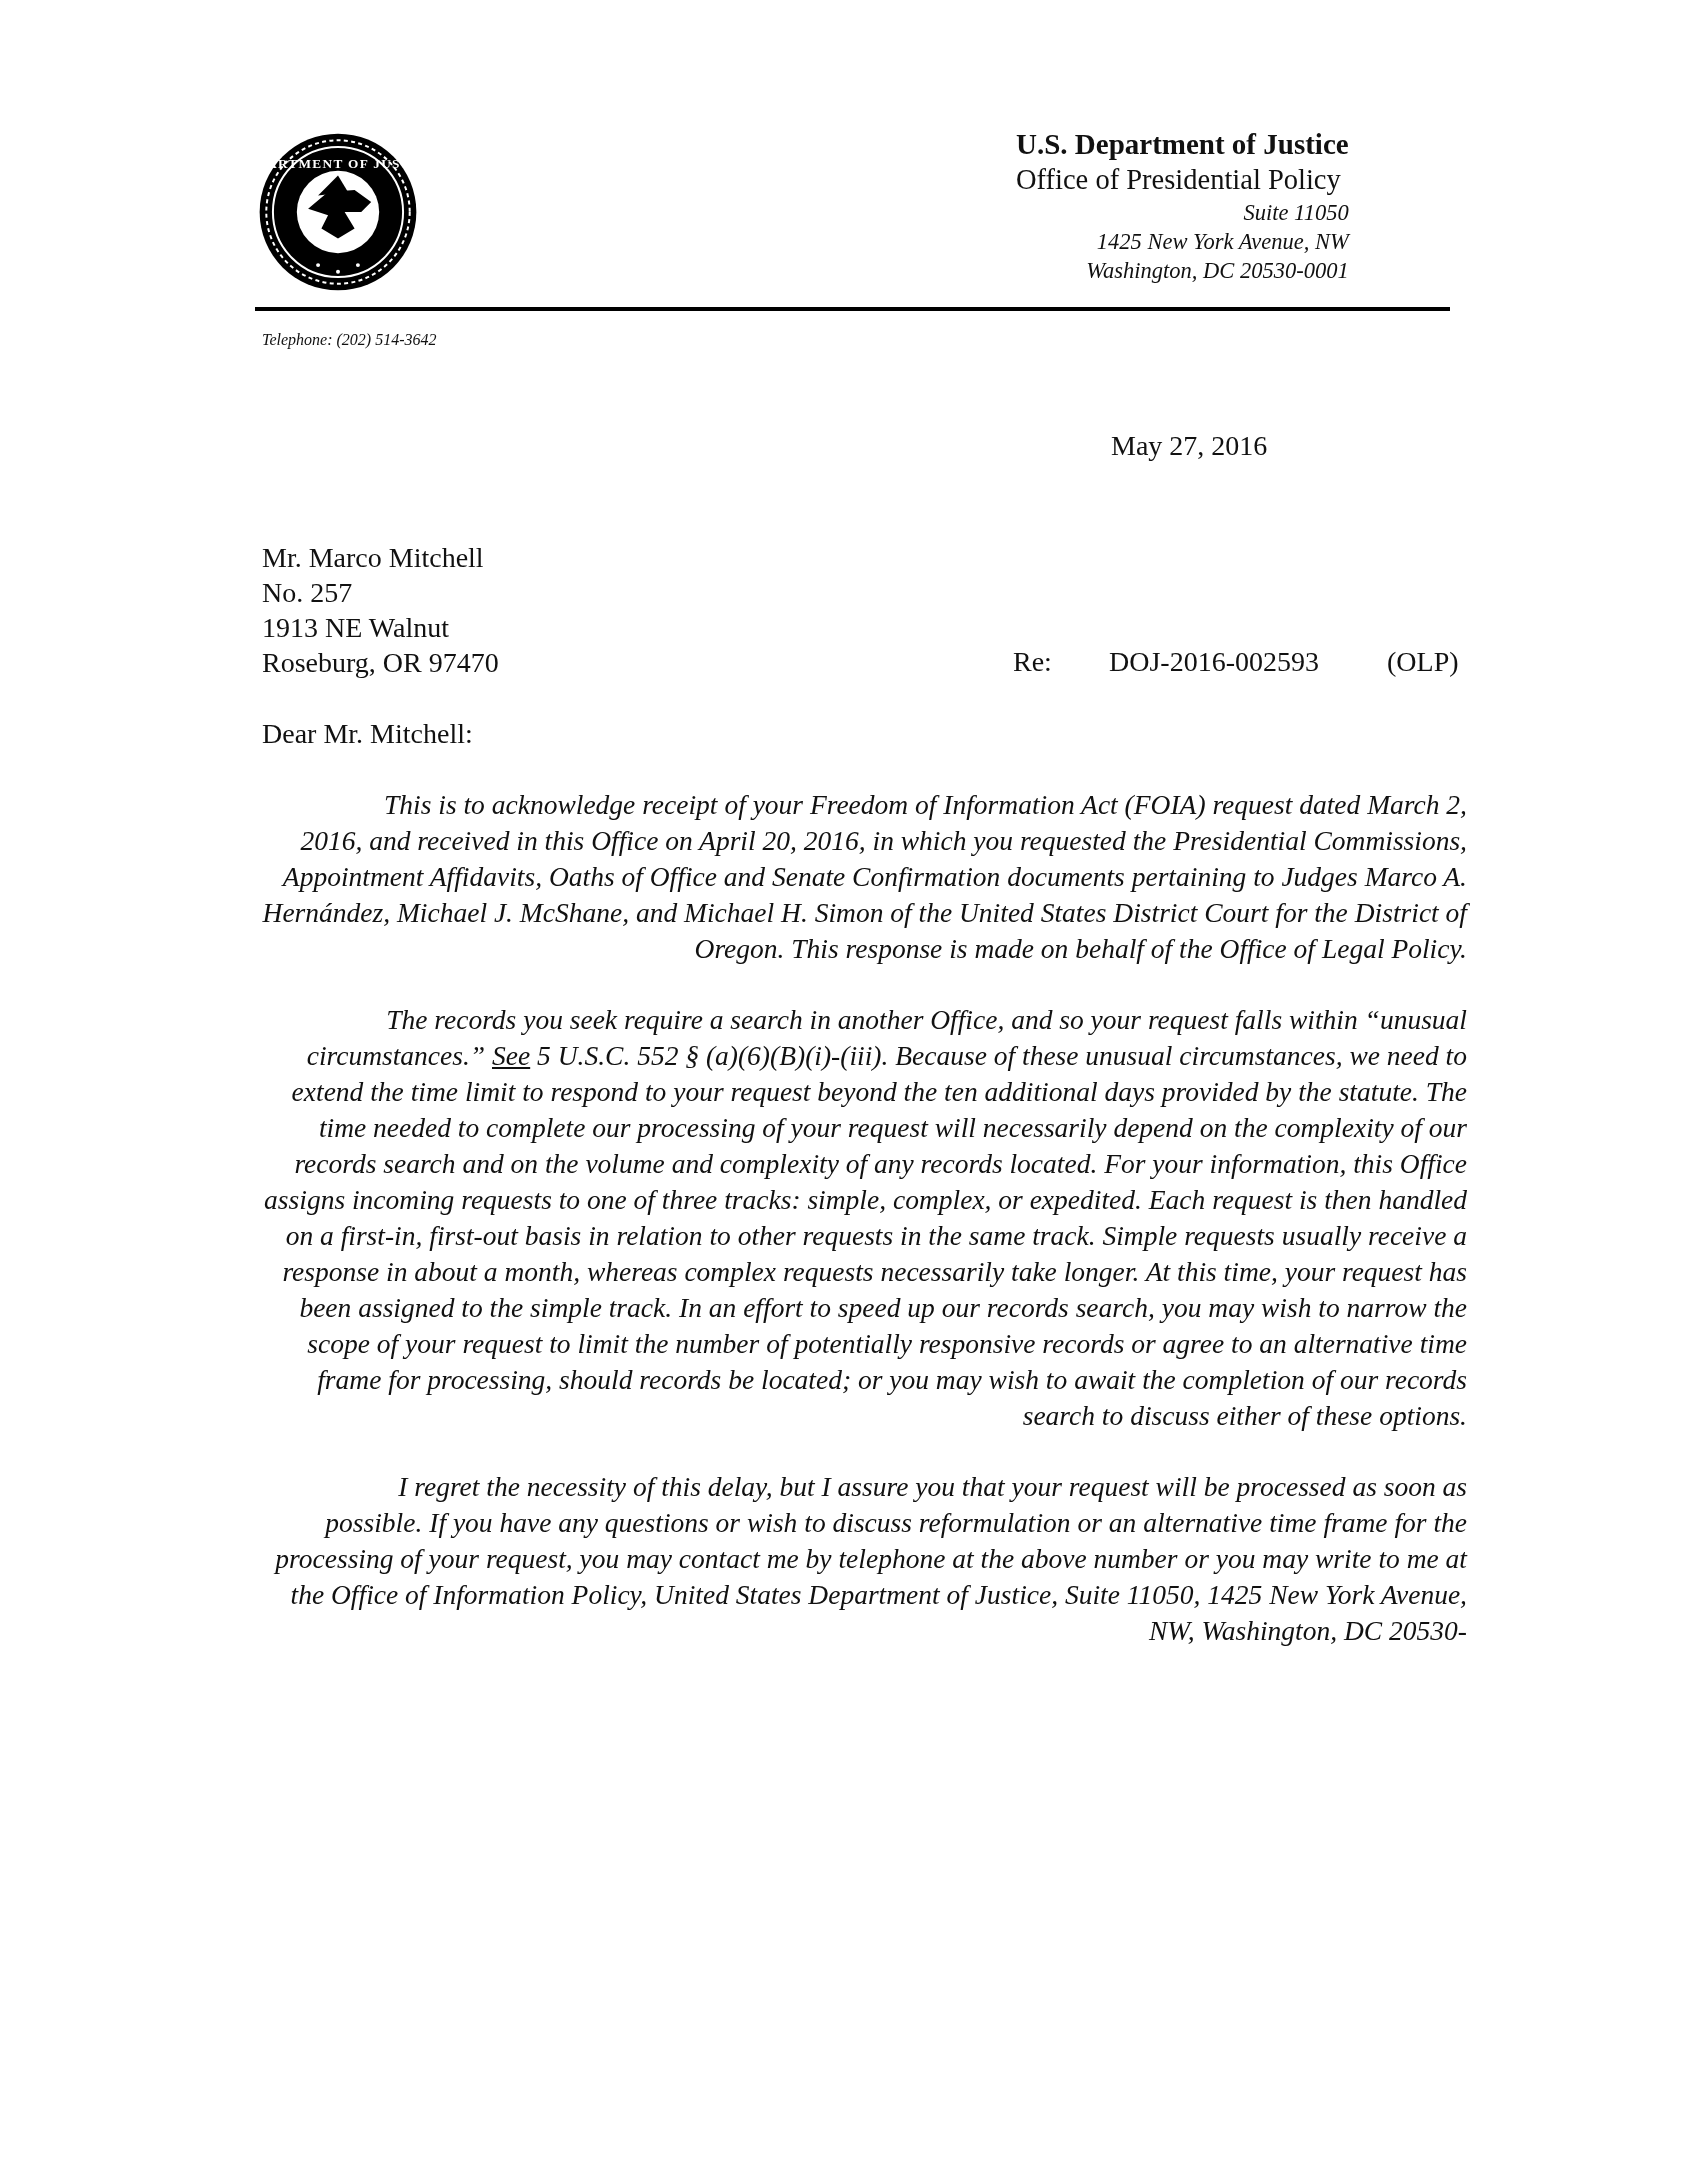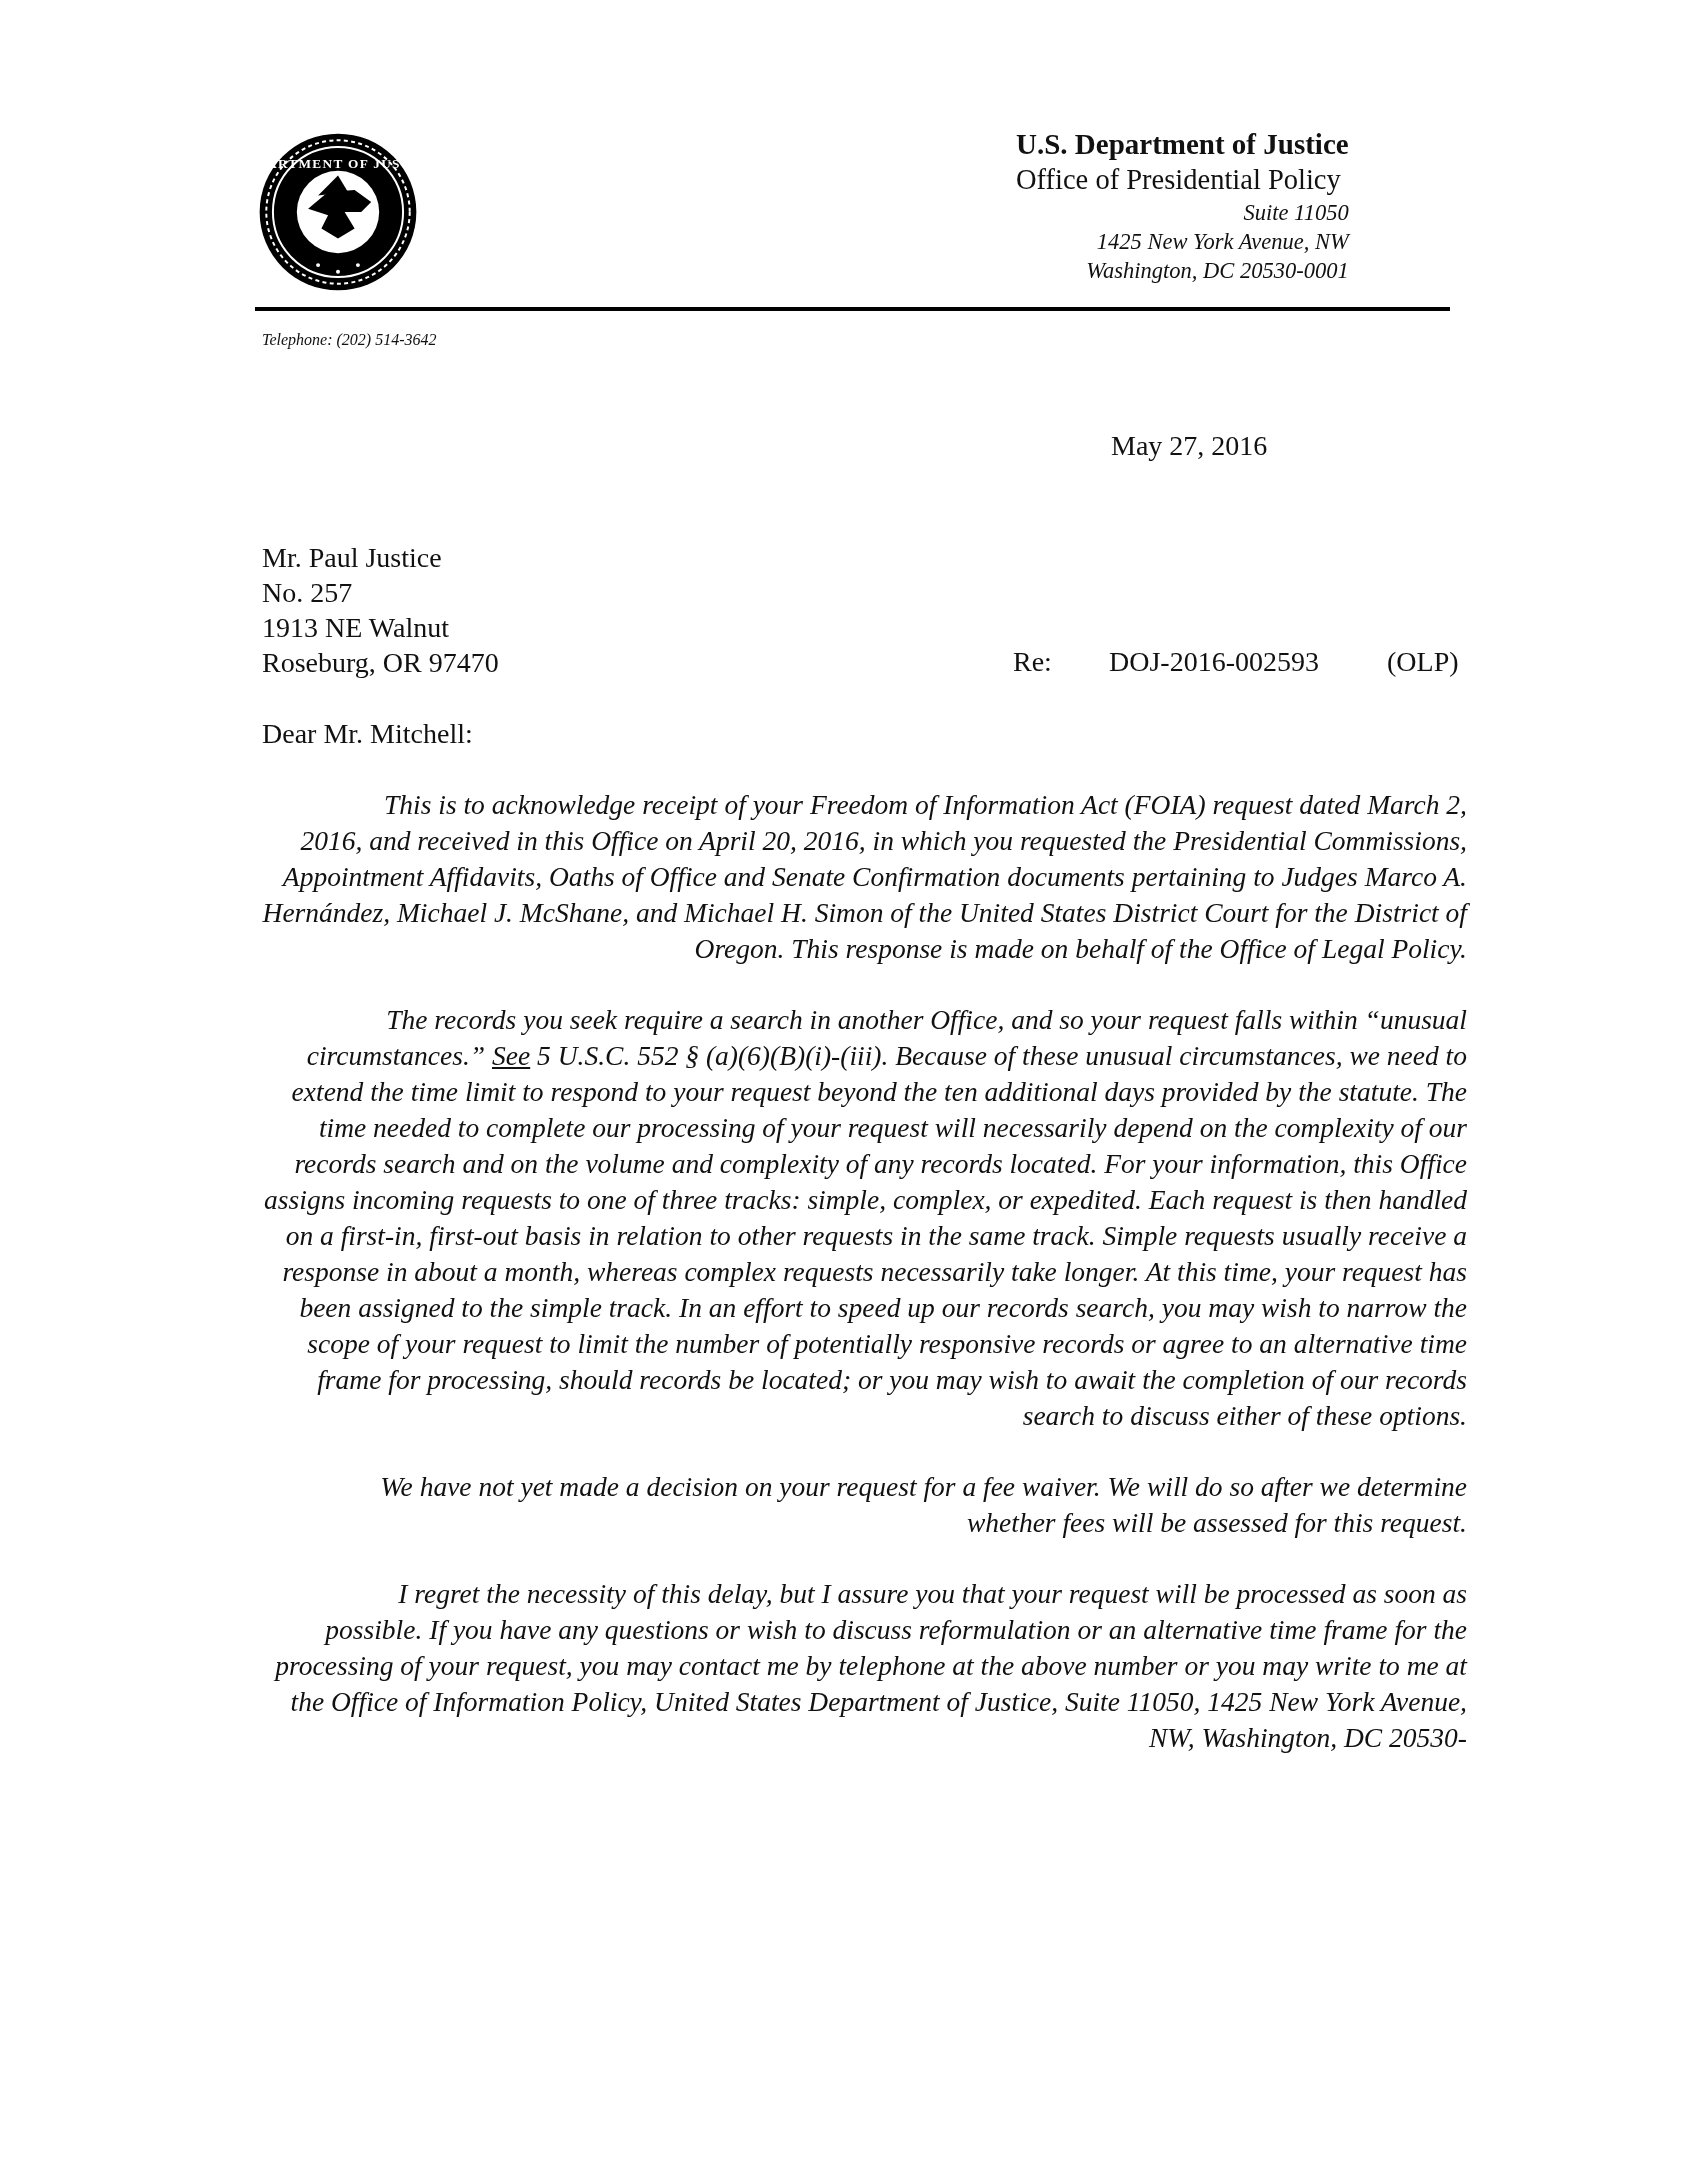--- a/index.html
+++ b/index.html
@@ -48,31 +48,30 @@
   <span class="lh-it">Washington, DC  20530-0001</span>
 </div>
 
 <div class="abs rule"></div>
 
 <div class="abs tel">Telephone: (202) 514-3642</div>
 
 <div class="abs date">May 27, 2016</div>
 
 <div class="abs addr">
-  <div>Mr. Paul Justice</div>
+  <div>Mr. Marco Mitchell</div>
   <div>No. 257</div>
   <div>1913 NE Walnut</div>
   <div>Roseburg, OR 97470</div>
 </div>
 
 <div class="abs re" style="left:1013px;">Re:</div>
 <div class="abs re" style="left:1109px;">DOJ-2016-002593</div>
 <div class="abs re" style="left:1387px;">(OLP)</div>
 
 <div class="abs salute">Dear Mr. Mitchell:</div>
 
 <div class="abs body">
   <p>This is to acknowledge receipt of your Freedom of Information Act (FOIA) request dated March 2, 2016, and received in this Office on April 20, 2016, in which you requested the Presidential Commissions, Appointment Affidavits, Oaths of Office and Senate Confirmation documents pertaining to Judges Marco A. Hernández, Michael J. McShane, and Michael H. Simon of the United States District Court for the District of Oregon.  This response is made on behalf of the Office of Legal Policy.</p>
   <p><span>The records you seek require a search in another Office, and so your request falls within “unusual circumstances.”  </span><span class="u">See</span><span> 5 U.S.C. 552 § (a)(6)(B)(i)-(iii).  Because of these unusual circumstances, we need to extend the time limit to respond to your request beyond the ten additional days provided by the statute.  The time needed to complete our processing of your request will necessarily depend on the complexity of our records search and on the volume and complexity of any records located.  For your information, this Office assigns incoming requests to one of three tracks:  simple, complex, or expedited.  Each request is then handled on a first-in, first-out basis in relation to other requests in the same track.  Simple requests usually receive a response in about a month, whereas complex requests necessarily take longer.  At this time, your request has been assigned to the simple track.  In an effort to speed up our records search, you may wish to narrow the scope of your request to limit the number of potentially responsive records or agree to an alternative time frame for processing, should records be located; or you may wish to await the completion of our records search to discuss either of these options.</span></p>
-  <p>We have not yet made a decision on your request for a fee waiver.  We will do so after we determine whether fees will be assessed for this request.</p>
   <p>I regret the necessity of this delay, but I assure you that your request will be processed as soon as possible.  If you have any questions or wish to discuss reformulation or an alternative time frame for the processing of your request, you may contact me by telephone at the above number or you may write to me at the Office of Information Policy, United States Department of Justice, Suite 11050, 1425 New York Avenue, NW, Washington, DC 20530-</p>
 </div>
 
 
 </body></html>

